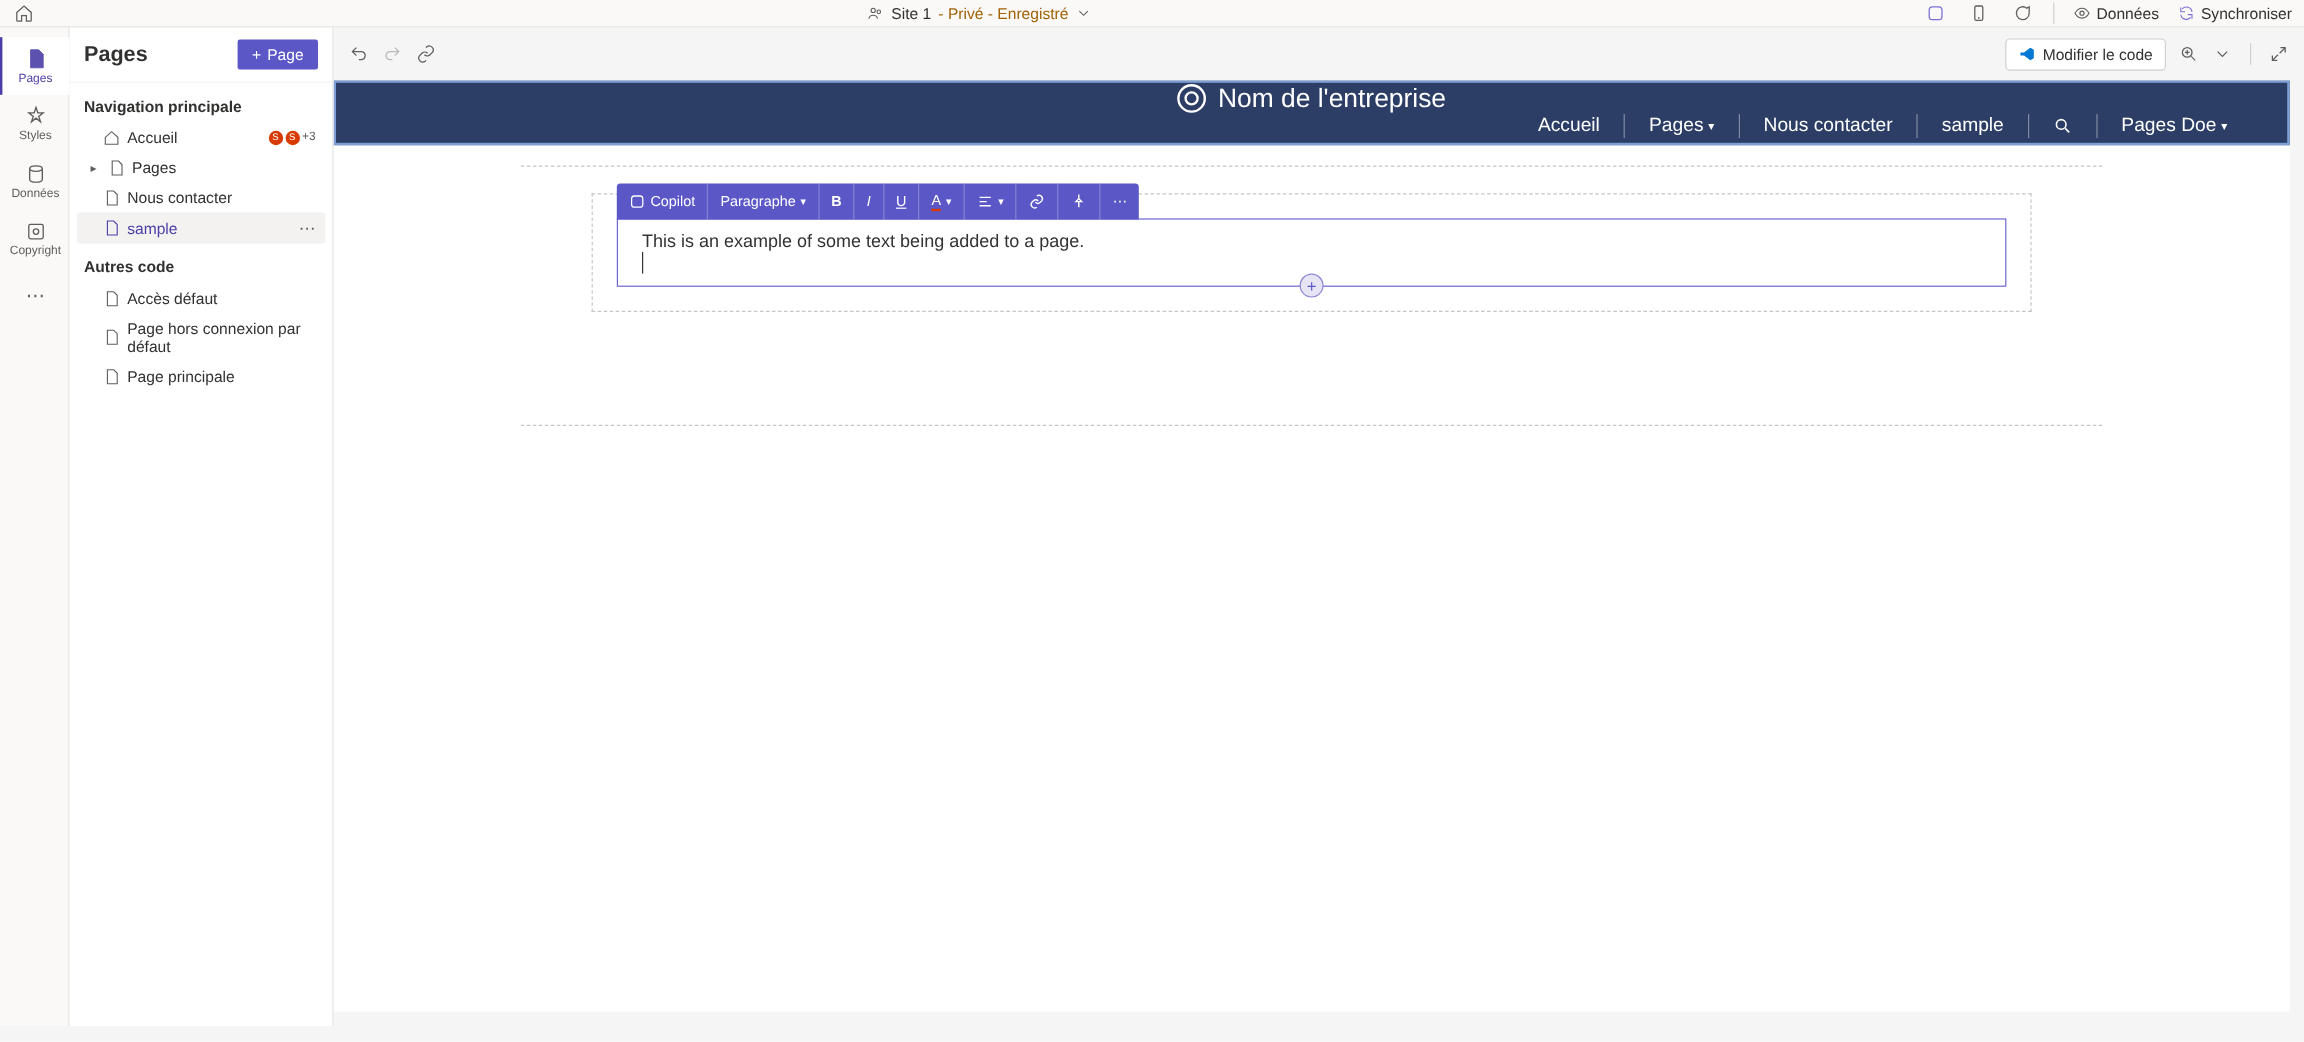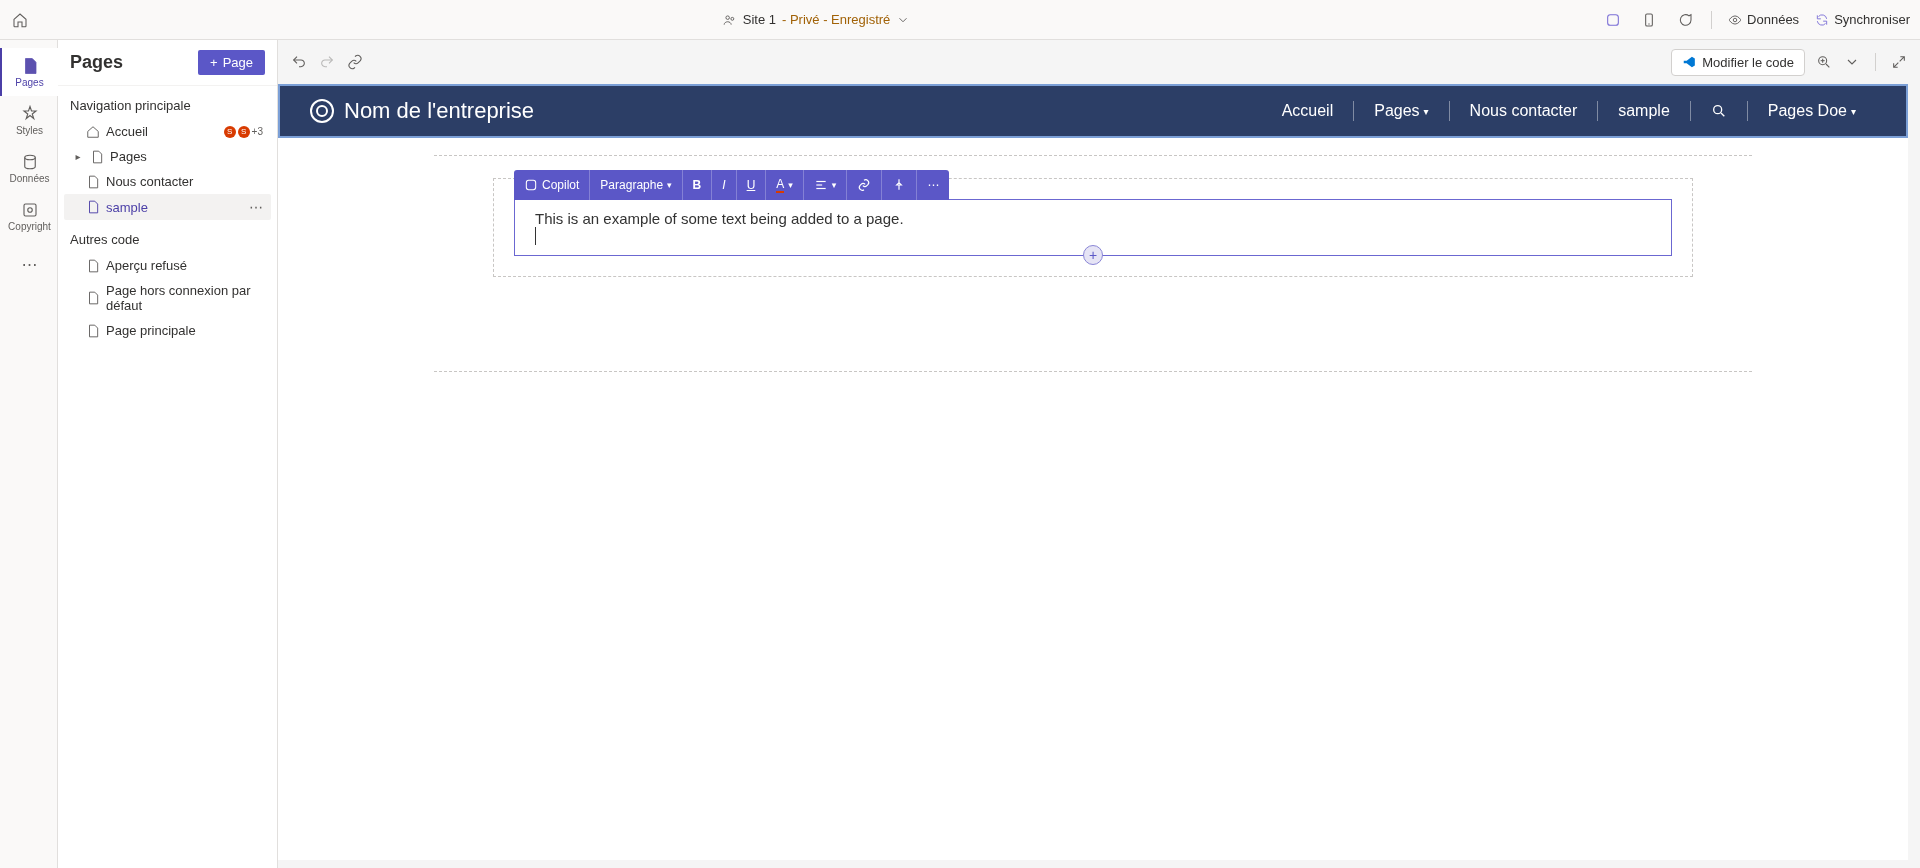--- a/index.html
+++ b/index.html
@@ -1,19 +1,19 @@
 <!DOCTYPE html>
 <html><head>
 <meta charset="utf-8">
 <style>
 * { margin: 0; padding: 0; box-sizing: border-box; font-family: "Segoe UI", sans-serif; }
 body { background: #f5f5f5; width: 1920px; height: 868px; overflow: hidden; }
 
 
-.top-bar { height: 40px; background: #faf9f8; border-bottom: 1px solid #e1dfdd; display: flex; align-items: center; padding: 0 10px; justify-content: center; }
+.top-bar { height: 23px; background: #faf9f8; border-bottom: 1px solid #e1dfdd; display: flex; align-items: center; padding: 0 10px; justify-content: center; }
 .top-bar-left { display: flex; align-items: center; gap: 8px; }
 .top-bar-center { flex: 1; display: flex; align-items: center; justify-content: center; gap: 6px; color: #323130; font-size: 13px; }
 .top-bar-right { display: flex; align-items: center; gap: 16px; }
 .top-bar-right .sep { width: 1px; height: 18px; background: #d2d0ce; }
 .top-bar-right .item { display: flex; align-items: center; gap: 5px; font-size: 13px; color: #323130; cursor: pointer; }
 .icon-btn { width: 20px; height: 20px; display: flex; align-items: center; justify-content: center; cursor: pointer; color: #605e5c; }
 .site-muted { color: #a16207; }
 
 
 .main { display: flex; height: calc(868px - 36px); }
@@ -22,21 +22,21 @@
 .rail { width: 58px; background: #faf9f8; border-right: 1px solid #e1dfdd; display: flex; flex-direction: column; align-items: center; padding-top: 8px; }
 .rail-item { width: 58px; height: 48px; display: flex; flex-direction: column; align-items: center; justify-content: center; gap: 2px; font-size: 10px; color: #605e5c; cursor: pointer; border-left: 2px solid transparent; }
 .rail-item.active { color: #4b3fa7; border-left: 2px solid #4b3fa7; background: #fff; }
 .rail-item svg { width: 18px; height: 18px; }
 
 
 .side-panel { width: 220px; background: #fff; border-right: 1px solid #e1dfdd; display: flex; flex-direction: column; }
 .side-header { display: flex; align-items: center; justify-content: space-between; padding: 10px 12px; border-bottom: 1px solid #f3f2f1; }
 .side-header h2 { font-size: 18px; font-weight: 600; color: #323130; }
 .add-page-btn { background: #5b57c7; color: #fff; border: none; padding: 5px 12px; border-radius: 2px; font-size: 13px; cursor: pointer; display: flex; align-items: center; gap: 5px; }
-.side-section-title { font-size: 13px; font-weight: 400; color: #323130; padding: 12px 12px 6px; }
+.side-section-title { font-size: 13px; font-weight: 700; color: #323130; padding: 12px 12px 6px; }
 .tree { padding: 0 6px; }
 .tree-item { display: flex; align-items: center; gap: 6px; padding: 5px 8px; font-size: 13px; color: #323130; cursor: pointer; border-radius: 2px; position: relative; }
 .tree-item.indent-1 { padding-left: 22px; }
 .tree-item.selected { background: #f3f2f1; color: #4b3fa7; }
 .tree-item .chev { width: 12px; display: inline-flex; justify-content: center; color: #605e5c; font-size: 10px; }
 .tree-item .file-icon, .tree-item .home-icon-sm { width: 14px; height: 14px; color: #605e5c; flex-shrink: 0; }
 .tree-item .badges { margin-left: auto; display: flex; align-items: center; gap: 2px; font-size: 10px; color: #605e5c; }
 .badge-circle { width: 12px; height: 12px; border-radius: 50%; background: #d83b01; color: #fff; font-size: 8px; display: inline-flex; align-items: center; justify-content: center; }
 .tree-item .more { margin-left: auto; color: #605e5c; font-size: 14px; }
 
@@ -44,21 +44,21 @@
 .canvas { flex: 1; background: #f5f5f5; display: flex; flex-direction: column; overflow: hidden; position: relative; }
 .canvas-toolbar { height: 44px; display: flex; align-items: center; padding: 0 12px; gap: 10px; }
 .canvas-toolbar .tb-right { margin-left: auto; display: flex; align-items: center; gap: 10px; }
 .edit-code-btn { background: #fff; border: 1px solid #d2d0ce; border-radius: 4px; padding: 5px 10px; display: flex; align-items: center; gap: 6px; font-size: 13px; color: #323130; cursor: pointer; }
 .tb-icon { width: 18px; height: 18px; color: #605e5c; cursor: pointer; display: inline-flex; align-items: center; justify-content: center; }
 .canvas-toolbar .sep { width: 1px; height: 18px; background: #d2d0ce; margin: 0 4px; }
 
 
 .preview-wrap { flex: 1; padding: 0 12px 12px 0; overflow: auto; }
 .preview { background: #fff; margin-left: 0; position: relative; min-height: 100%; }
-.site-nav { background: #2c3e66; height: 54px; display: flex; align-items: center; padding: 0 30px; color: #fff; border: 2px solid #7b9fd6; }
+.site-nav { background: #2c3e66; height: 54px; display: flex; align-items: center; padding: 0 30px; color: #fff; border: 2px solid #7b9fd6; flex-direction: column; }
 .site-logo { display: flex; align-items: center; gap: 10px; font-size: 22px; font-weight: 400; }
 .site-logo-icon { width: 24px; height: 24px; border: 2px solid #fff; border-radius: 50%; position: relative; }
 .site-logo-icon::after { content: ''; position: absolute; inset: 4px; border: 2px solid #fff; border-radius: 50%; }
 .site-nav-links { margin-left: auto; display: flex; align-items: center; gap: 0; font-size: 16px; }
 .nav-link { padding: 0 20px; cursor: pointer; display: flex; align-items: center; gap: 4px; }
 .nav-divider { width: 1px; height: 20px; background: rgba(255,255,255,0.4); }
 
 .content-zone { padding: 40px 60px; position: relative; }
 .dashed-outer { border: 1px dashed #c8c6c4; padding: 20px; margin: 0 auto; max-width: 1200px; position: relative; }
 .dashed-outer::before, .dashed-outer::after { content:''; position:absolute; left:-60px; right:-60px; border-top:1px dashed #c8c6c4; }
@@ -211,21 +211,21 @@
         <span>sample</span>
         <span class="more">⋯</span>
       </div>
     </div>
     <div class="side-section-title">Autres code</div>
     <div class="tree">
       <div class="tree-item indent-1">
         <svg class="file-icon" viewBox="0 0 24 24" fill="none" stroke="currentColor" stroke-width="1.6">
             <path d="M6 2h9l5 5v15H6z"></path>
           </svg>
-        <span>Aperçu refusé</span>
+        <span>Accès défaut</span>
       </div>
       <div class="tree-item indent-1">
         <svg class="file-icon" viewBox="0 0 24 24" fill="none" stroke="currentColor" stroke-width="1.6">
             <path d="M6 2h9l5 5v15H6z"></path>
           </svg>
         <span>Page hors connexion par défaut</span>
       </div>
       <div class="tree-item indent-1">
         <svg class="file-icon" viewBox="0 0 24 24" fill="none" stroke="currentColor" stroke-width="1.6">
             <path d="M6 2h9l5 5v15H6z"></path>

